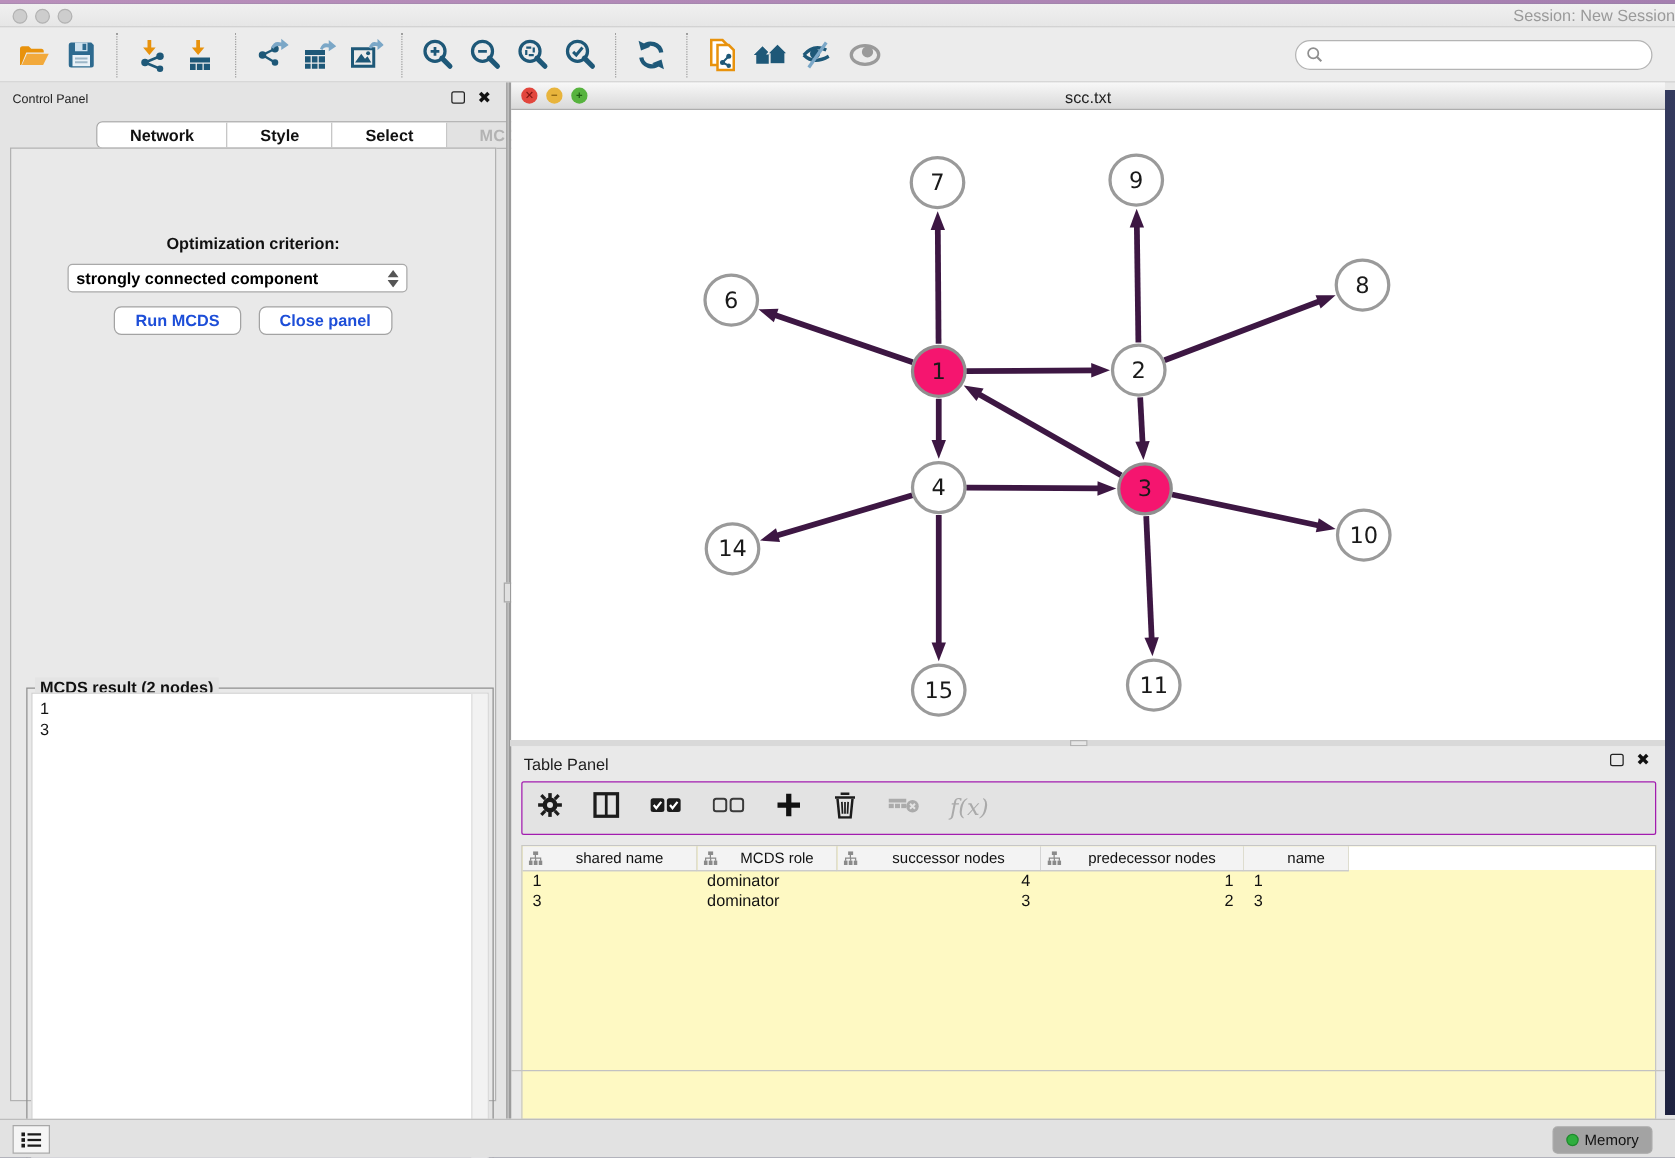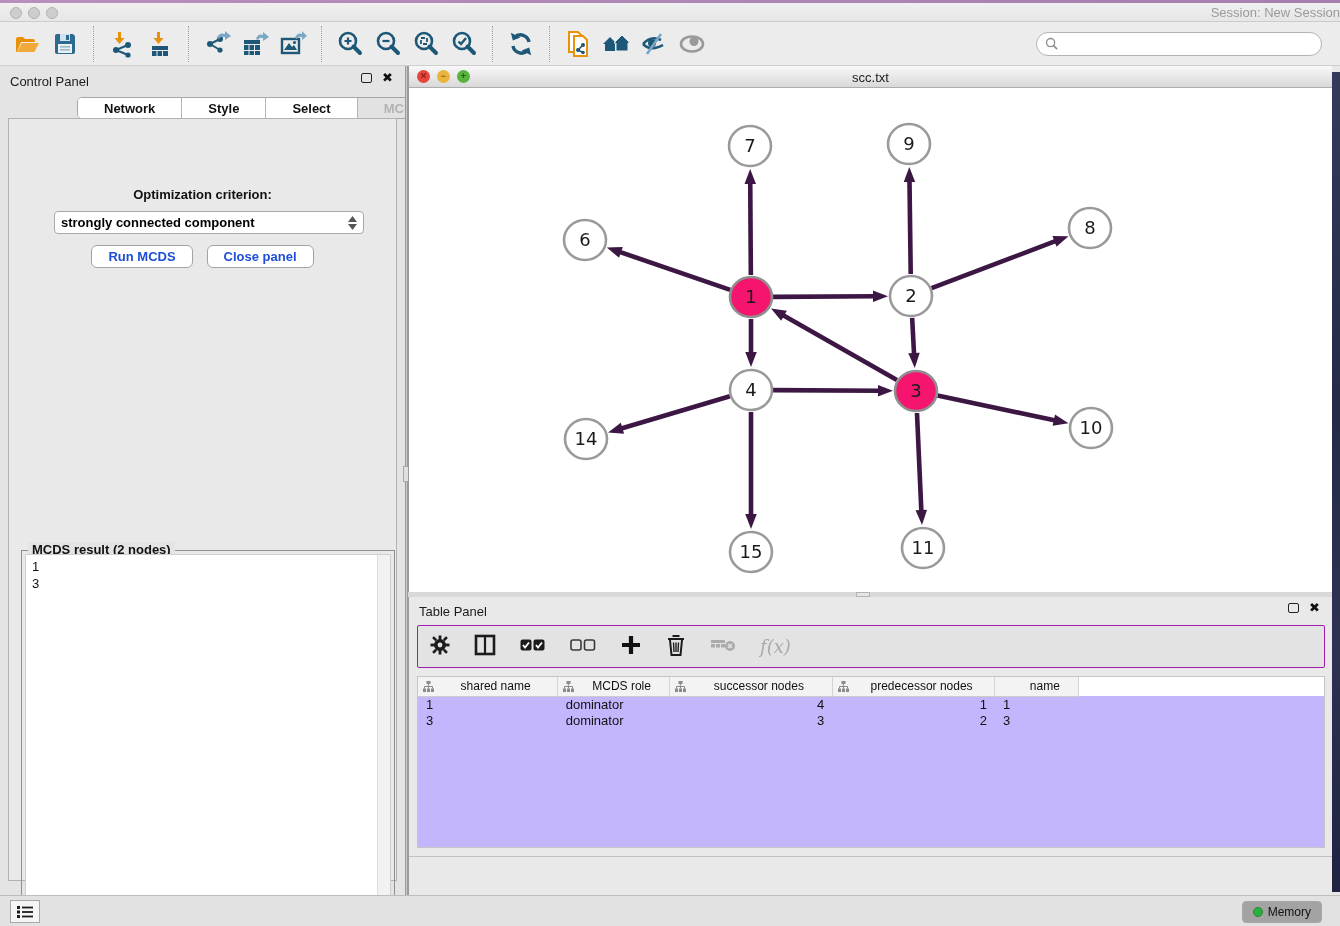--- a/index.html
+++ b/index.html
@@ -24,36 +24,36 @@
     background:#ececec; border-bottom:1px solid #cfcfcf; display:flex; align-items:center; padding:0 8px; }
   .tbtn { width:38px; height:36px; display:flex; align-items:center; justify-content:center; flex:0 0 auto; }
   .tsep { width:1px; height:36px; border-left:1px dotted #9f9f9f; margin:0 9px; flex:0 0 auto; }
   .search-wrap { margin-left:auto; margin-right:10px; width:286px; height:24px; background:#fff;
     border:1px solid #b4b4b4; border-radius:12px; display:flex; align-items:center; padding:0 8px; }
   .search-wrap input { border:none; outline:none; flex:1; font-size:12px; background:transparent; margin-left:5px; }
 
   
   .control-panel { position:absolute; top:63px; left:0; width:405px; height:829px; background:#e4e4e4; }
   .panel-head { position:absolute; top:0; left:0; width:100%; height:30px; }
-  .panel-title { position:absolute; left:10px; top:8px; font-size:13px; color:#1c1c1c; }
+  .panel-title { position:absolute; left:10px; top:8px; font-size:10px; color:#1c1c1c; }
   .ph-icons { position:absolute; right:12px; top:7px; display:flex; gap:10px; align-items:center; }
   .float-box { width:11px; height:10px; border:1.6px solid #222; border-radius:2px; display:inline-block; }
   .close-x { font-size:13px; font-weight:bold; color:#111; line-height:10px; }
 
   .tabgroup { display:flex; border:1px solid #a6a6a6; border-radius:5px; overflow:hidden; background:#fff; height:22px; }
   .tabgroup .tab { padding:2px 26px; font-size:13px; font-weight:600; color:#111; background:#fff;
     border-right:1px solid #b5b5b5; display:flex; align-items:center; }
   .tabgroup .tab:last-child { border-right:none;text-align:center; }
   .tabgroup .tab.active { background:#e2e2e2; color:#b3b3b3; }
   .cp-tabs { position:absolute; top:31px; left:77px; }
 
   .cp-inner { position:absolute; top:52px; left:8px; width:389px; height:763px;
     background:#e9e9e9; border:1px solid #b2b2b2; }
   .opt-label { position:absolute; top:68px; left:0; width:100%; text-align:center; font-size:13px; font-weight:600; color:#111; }
-  .criterion { position:absolute; top:92px; left:45px; width:310px; height:23px; background:#fff;
+  .criterion { position:absolute; top:92px; left:45px; width:272px; height:23px; background:#fff;
     border:1px solid #a9a9a9; border-radius:4px; display:flex; align-items:center; padding:0 6px; font-size:13px; font-weight:600; }
   .criterion .spin { margin-left:auto; display:flex; flex-direction:column; gap:2px; }
   .btnrow { position:absolute; top:126px; left:0; width:100%; display:flex; justify-content:center; gap:14px; }
   .mac-btn { background:#fff; border:1px solid #a3a3a3; border-radius:6px; height:23px; padding:0 16px;
     font-size:13px; font-weight:600; color:#1d4ed8; display:flex; align-items:center; }
 
   .result-box { position:absolute; top:431px; left:12px; width:374px; height:382px; border:1px solid #8f8f8f; }
   .result-legend { position:absolute; top:-9px; left:6px; background:#e4e4e4; padding:0 4px; font-size:13px; font-weight:600; color:#111; }
   .result-area { position:absolute; top:3px; left:3px; right:3px; bottom:3px; background:#fff;
     border:1px solid #cfcfcf; font-size:13px; line-height:17px; padding:3px 6px; white-space:pre; color:#111; }
@@ -76,21 +76,21 @@
   .net-canvas { position:absolute; top:22px; left:0; width:924px; height:504px; background:#ffffff; }
 
   
   .table-panel { position:absolute; top:594px; left:408px; width:924px; height:298px; background:#e9e9e9;
     border-left:1px solid #9b9b9b; }
   .tp-head { position:absolute; top:0; left:0; width:100%; height:26px; }
   .tp-title { position:absolute; left:10px; top:7px; font-size:13px; color:#1c1c1c; }
   .tp-toolbar { position:absolute; top:28px; left:8px; width:908px; height:43px; background:#e3e3e3;
     border:1px solid #a21caf; border-radius:2px; display:flex; align-items:center; padding:0 12px; gap:24px; }
   .fx { font-family:"DejaVu Serif","Liberation Serif",serif; font-style:italic; font-size:18px; color:#aaa; }
-  .tp-tablewrap { position:absolute; top:79px; left:8px; width:908px; height:172px; background:#c4b5fd;
+  .tp-tablewrap { position:absolute; top:79px; left:8px; width:908px; height:220px; background:#fef9c3;
     border:1px solid #c6c6c6; overflow:hidden; }
   table.node-table { border-collapse:collapse; font-size:13px; table-layout:fixed; }
   table.node-table th { background:#f3f3f3; border-right:1px solid #d4d4d4; border-bottom:1px solid #cccccc;
     font-weight:normal; height:19px; position:relative; font-size:12px; color:#111; text-align:center; padding:0 4px 0 20px; }
   table.node-table th .tree-ic { position:absolute; left:5px; top:4px; }
   table.node-table td { height:16px; padding:0 8px; color:#111; }
   .tp-divider { position:absolute; top:259px; left:0; width:100%; border-top:1px solid #c2c2c2; }
   .tp-tabs { position:absolute; top:266px; left:0; width:100%; display:flex; justify-content:center; }
 
   

